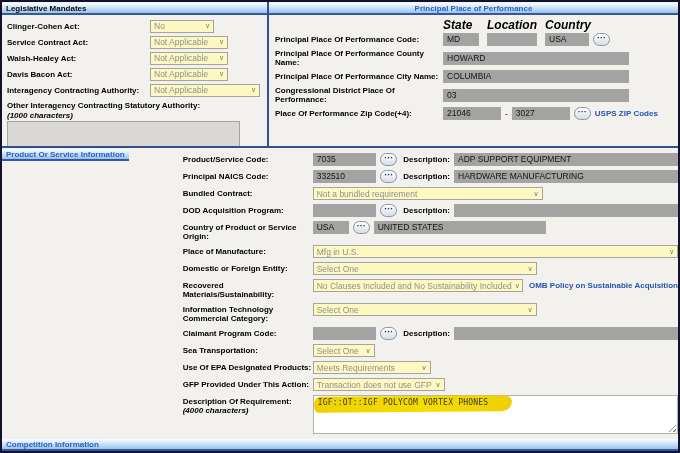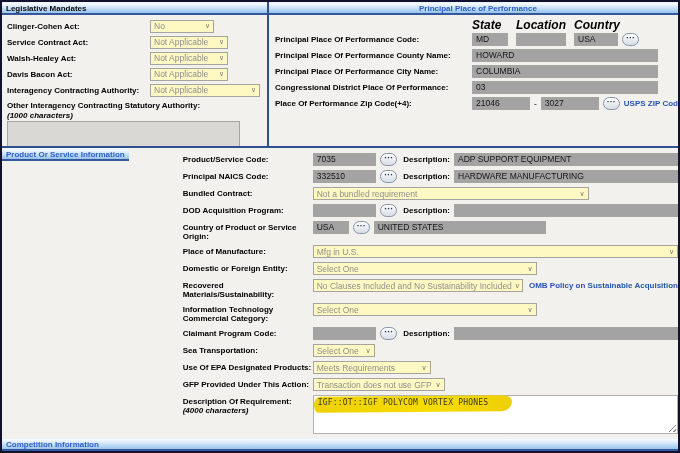--- a/index.html
+++ b/index.html
@@ -47,35 +47,35 @@
     clip-path: polygon(100% 0, 100% 100%, 0 100%); }
 
   
   .w64{width:64px} .w78{width:78px} .w110{width:110px}
   .other-lbl { font-size: 8px; font-weight: bold; margin-top: 3px; line-height: 10px; }
   .ta-leg { width: 233px; height: 37px; margin-top: 1px; }
 
   
   .pp-body { padding: 3px 0 0 6px; overflow: hidden; }
   .pprow { display: flex; align-items: center; margin-bottom: 3px; }
-  .pp-lbl { width: 197px; flex: none; font-size: 8px; font-weight: bold; color: #000; line-height: 9px; }
+  .pp-lbl { width: 168px; flex: none; font-size: 8px; font-weight: bold; color: #000; line-height: 9px; }
   .colhead { font-weight: bold; font-style: italic; font-size: 12px; color: #000; }
   .w36{width:36px} .w50{width:50px} .w44{width:44px} .w186{width:186px} .w58{width:58px}
   .mr8{margin-right:8px} .mr4{margin-right:4px}
   .zipsep { font-size: 8.5px; color: #222; margin: 0 4px; }
 
   
   .product { flex: 1; display: flex; flex-direction: row; overflow: hidden; }
   .p-body { flex: 1; padding: 5px 0 0 6px; overflow: hidden; }
   .prow { display: flex; align-items: flex-start; margin-bottom: 4px; margin-left: 48px; }
   .p-lbl { width: 130px; flex: none; font-size: 8px; font-weight: bold; color: #000;
     line-height: 9px; padding-top: 2px; }
   .desc-lbl { font-size: 8px; font-weight: bold; color: #000; margin: 2px 4px 0 6px; flex: none; }
   .gap4 { margin-left: 4px; }
-  .w76{width:76px} .w272{width:272px} .w238{width:276px} .w172{width:172px}
+  .w76{width:76px} .w272{width:272px} .w238{width:230px} .w172{width:172px}
   .w458{width:458px} .w224{width:224px} .w294{width:240px} .w62{width:62px}
   .w132{width:132px} .w118{width:118px}
   .omb { margin: 2px 0 0 6px; }
 
   .ta-req { width: 428px; height: 39px; }
   .hl { position: absolute; left: 0; top: 0; width: 198px; height: 16px;
     background: linear-gradient(100deg, #efd103, #f6dc00 60%, #eecf05);
     border-radius: 7px 10px 12px 5px / 10px 7px 12px 9px; transform: rotate(-0.5deg); }
   .req-text { position: relative; display: block; padding: 2px 4px;
     font-family: "DejaVu Sans Mono", monospace; font-size: 8px; letter-spacing: 0.2px; color: #3a3a28; }

